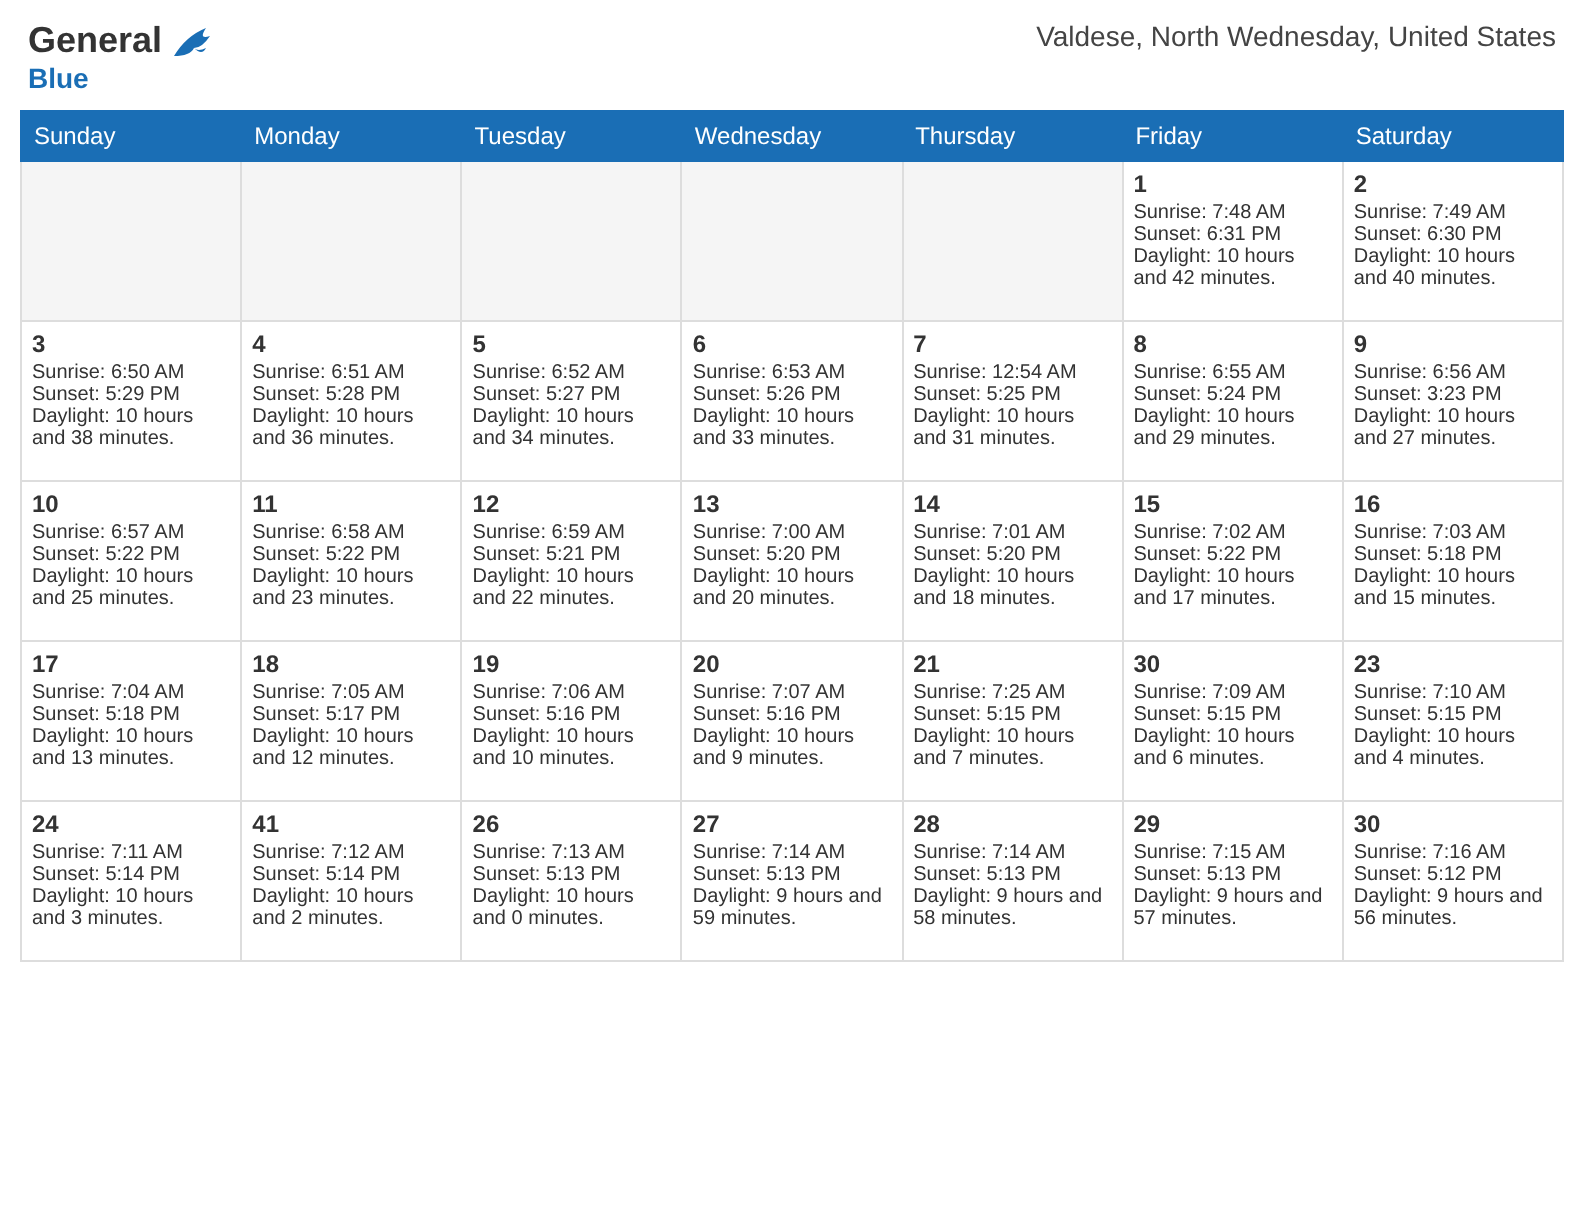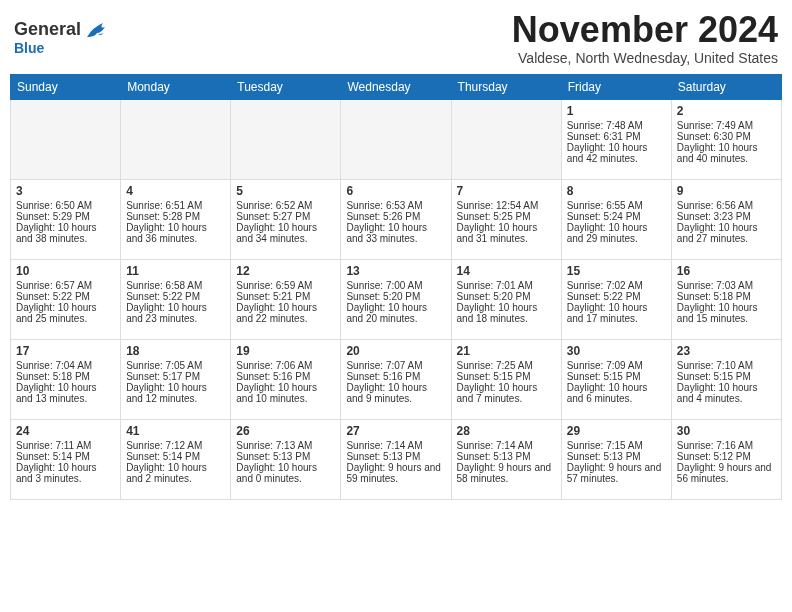--- a/index.html
+++ b/index.html
@@ -6,21 +6,21 @@
     body {
       font-family: Arial, sans-serif;
       background: #fff;
       width: 792px;
       min-height: 612px;
       padding: 10px;
     }
     .header {
       display: flex;
       justify-content: space-between;
-      align-items: center;
+      align-items: flex-start;
       margin-bottom: 8px;
       padding: 0 4px;
     }
     .logo {
       display: flex;
       flex-direction: column;
       align-items: flex-start;
       line-height: 1.1;
     }
     .logo-general {
@@ -99,21 +99,20 @@
     <div style="display:flex;align-items:center;">
       <span class="logo-general">General</span>
       <svg class="logo-bird" viewBox="0 0 28 22" xmlns="http://www.w3.org/2000/svg">
         <path d="M4,18 Q10,8 20,4 Q16,10 22,8 Q18,14 14,14 Q12,18 4,18Z" fill="#1a6eb5"></path>
         <path d="M14,14 Q16,16 20,14 Q18,18 14,14Z" fill="#1a6eb5"></path>
       </svg>
     </div>
     <span class="logo-blue">Blue</span>
   </div>
   <div class="title-block">
-    <div class="month-title">November 2024</div>
     <div class="location">Valdese, North Wednesday, United States</div>
   </div>
 </div>
 
 <table class="calendar">
   <thead>
     <tr>
     <th>Sunday</th>
         <th>Monday</th>
         <th>Tuesday</th>

